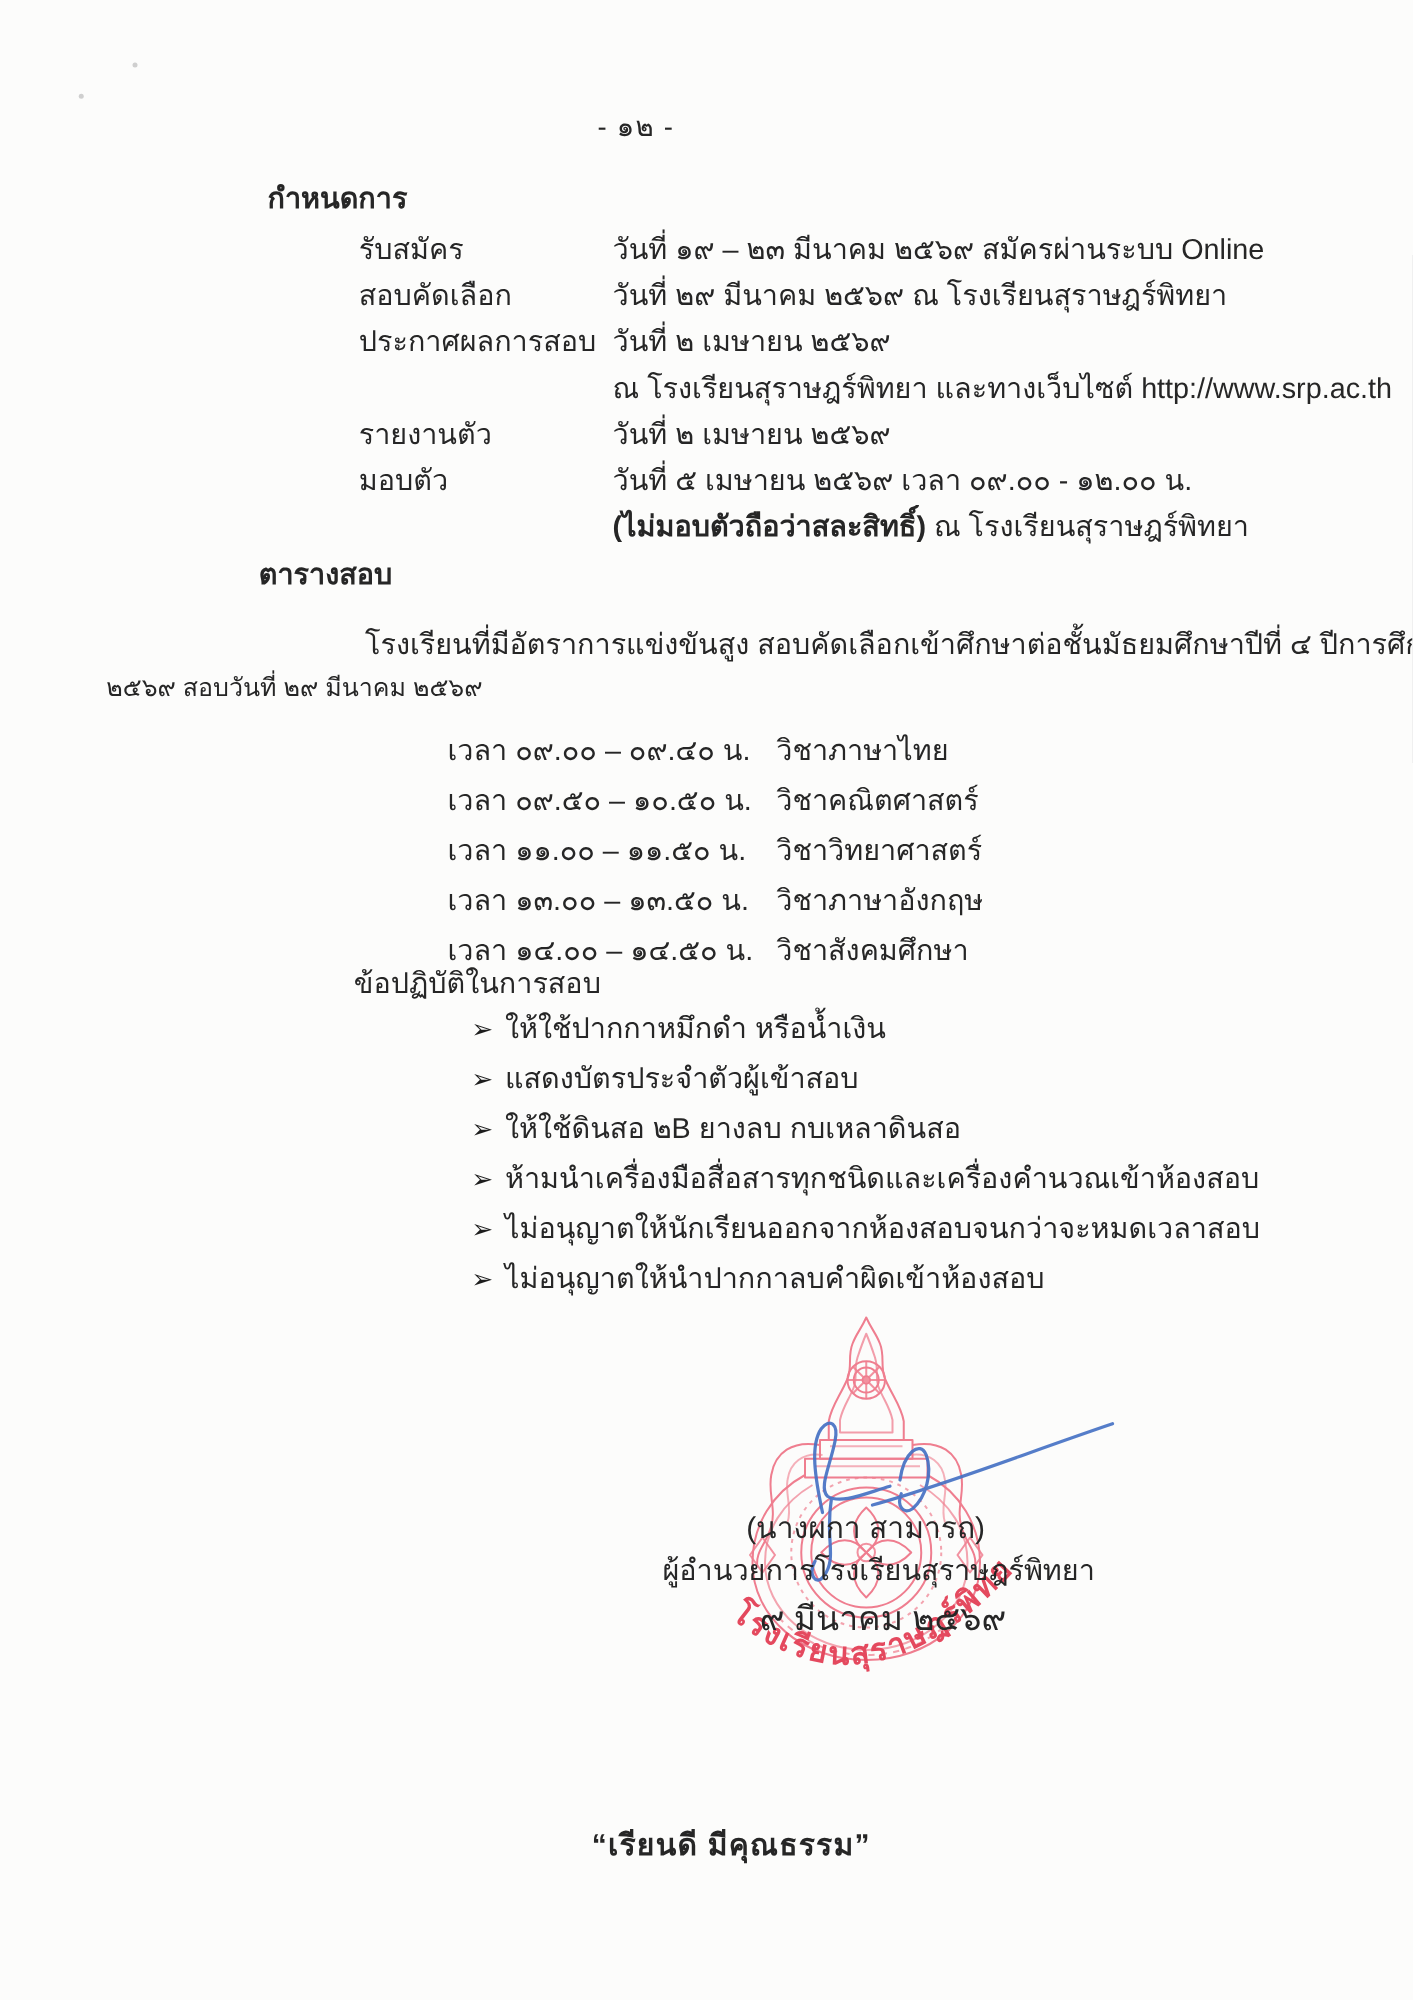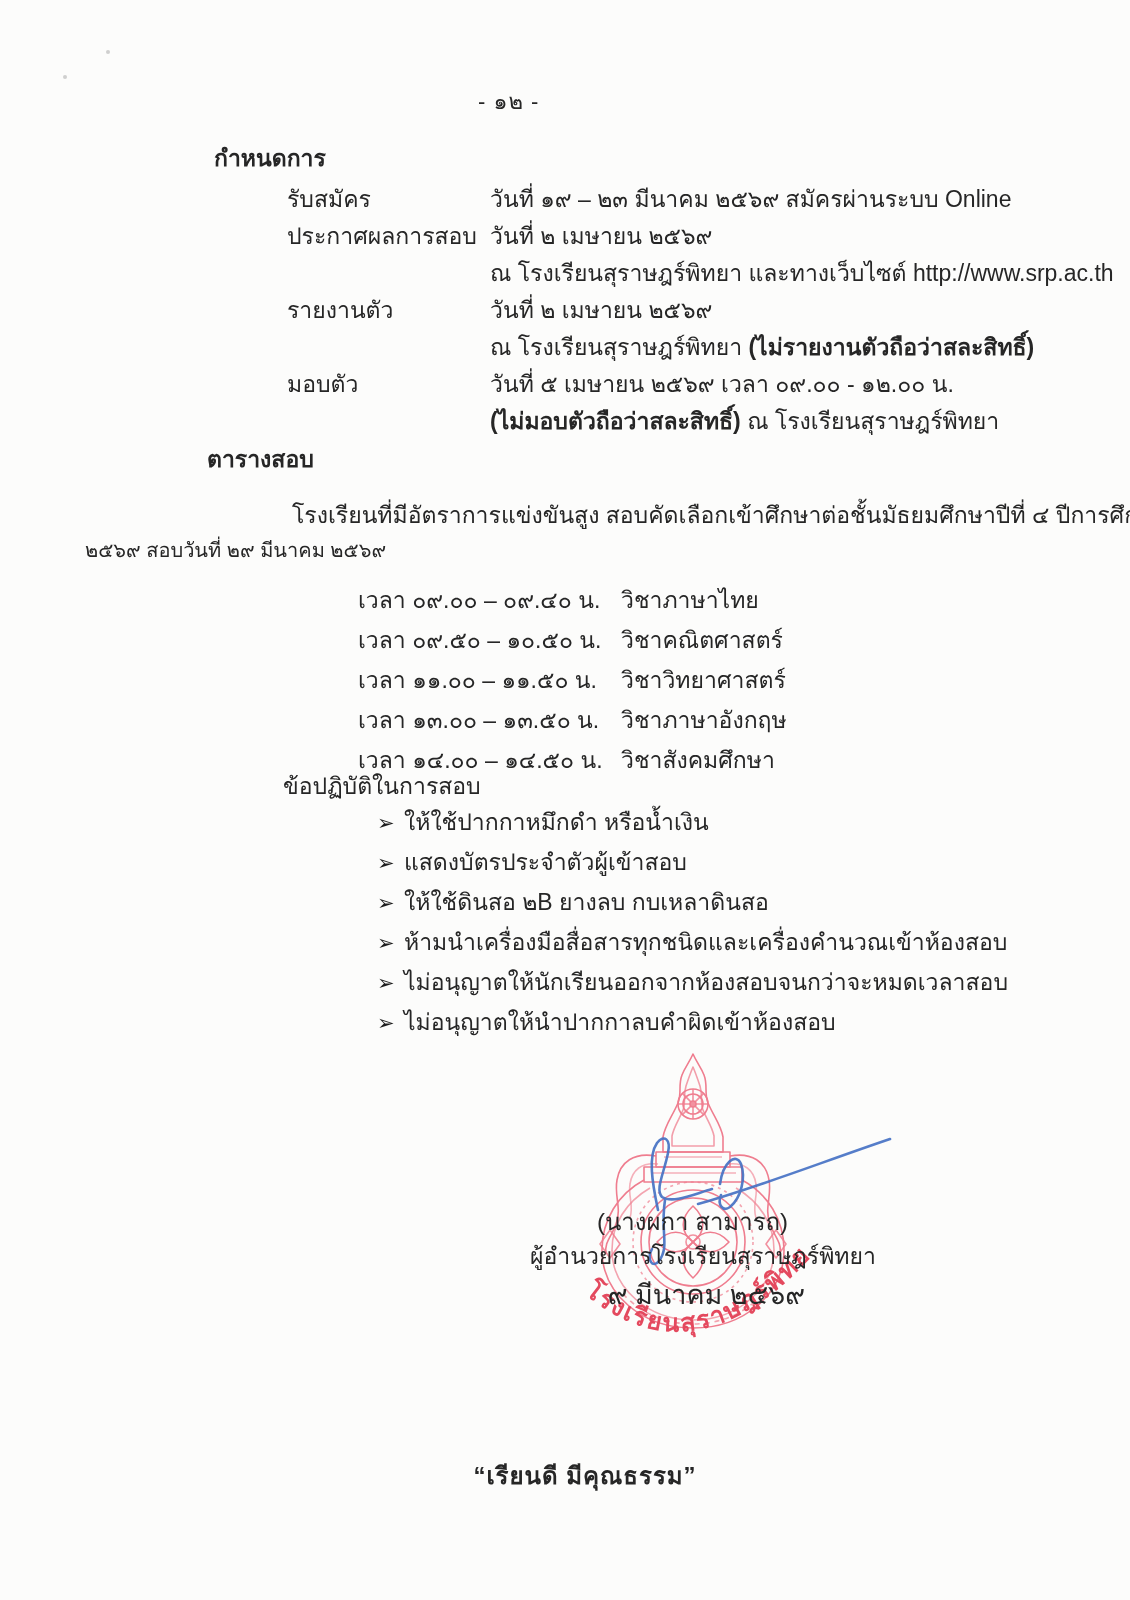--- a/index.html
+++ b/index.html
@@ -45,34 +45,34 @@
   <div class="abs pagenum">- ๑๒ -</div>
 
   <div class="abs sec-title" style="top:140px;left:214px;">กำหนดการ</div>
 
   <div class="abs sched">
     <div class="sched-row">
       <span class="sched-label">รับสมัคร</span>
       <span class="sched-value"><span>วันที่ ๑๙ – ๒๓ มีนาคม ๒๕๖๙ สมัครผ่านระบบ Online</span><span class="b"></span><span></span></span>
     </div>
     <div class="sched-row">
+      <span class="sched-label">สอบคัดเลือก</span>
+      <span class="sched-value"><span>วันที่ ๒๙ มีนาคม  ๒๕๖๙  ณ โรงเรียนสุราษฎร์พิทยา</span><span class="b"></span><span></span></span>
+    </div>
+    <div class="sched-row">
       <span class="sched-label">ประกาศผลการสอบ</span>
       <span class="sched-value"><span>วันที่ ๒ เมษายน ๒๕๖๙</span><span class="b"></span><span></span></span>
     </div>
     <div class="sched-row">
       <span class="sched-label"></span>
       <span class="sched-value"><span>ณ โรงเรียนสุราษฎร์พิทยา และทางเว็บไซต์ http://www.srp.ac.th</span><span class="b"></span><span></span></span>
     </div>
     <div class="sched-row">
       <span class="sched-label">รายงานตัว</span>
       <span class="sched-value"><span>วันที่ ๒ เมษายน ๒๕๖๙</span><span class="b"></span><span></span></span>
-    </div>
-    <div class="sched-row">
-      <span class="sched-label"></span>
-      <span class="sched-value"><span>ณ โรงเรียนสุราษฎร์พิทยา </span><span class="b">(ไม่รายงานตัวถือว่าสละสิทธิ์)</span><span></span></span>
     </div>
     <div class="sched-row">
       <span class="sched-label">มอบตัว</span>
       <span class="sched-value"><span>วันที่ ๕ เมษายน ๒๕๖๙  เวลา ๐๙.๐๐ - ๑๒.๐๐ น.</span><span class="b"></span><span></span></span>
     </div>
     <div class="sched-row">
       <span class="sched-label"></span>
       <span class="sched-value"><span></span><span class="b">(ไม่มอบตัวถือว่าสละสิทธิ์)</span><span> ณ โรงเรียนสุราษฎร์พิทยา</span></span>
     </div>
   </div>

